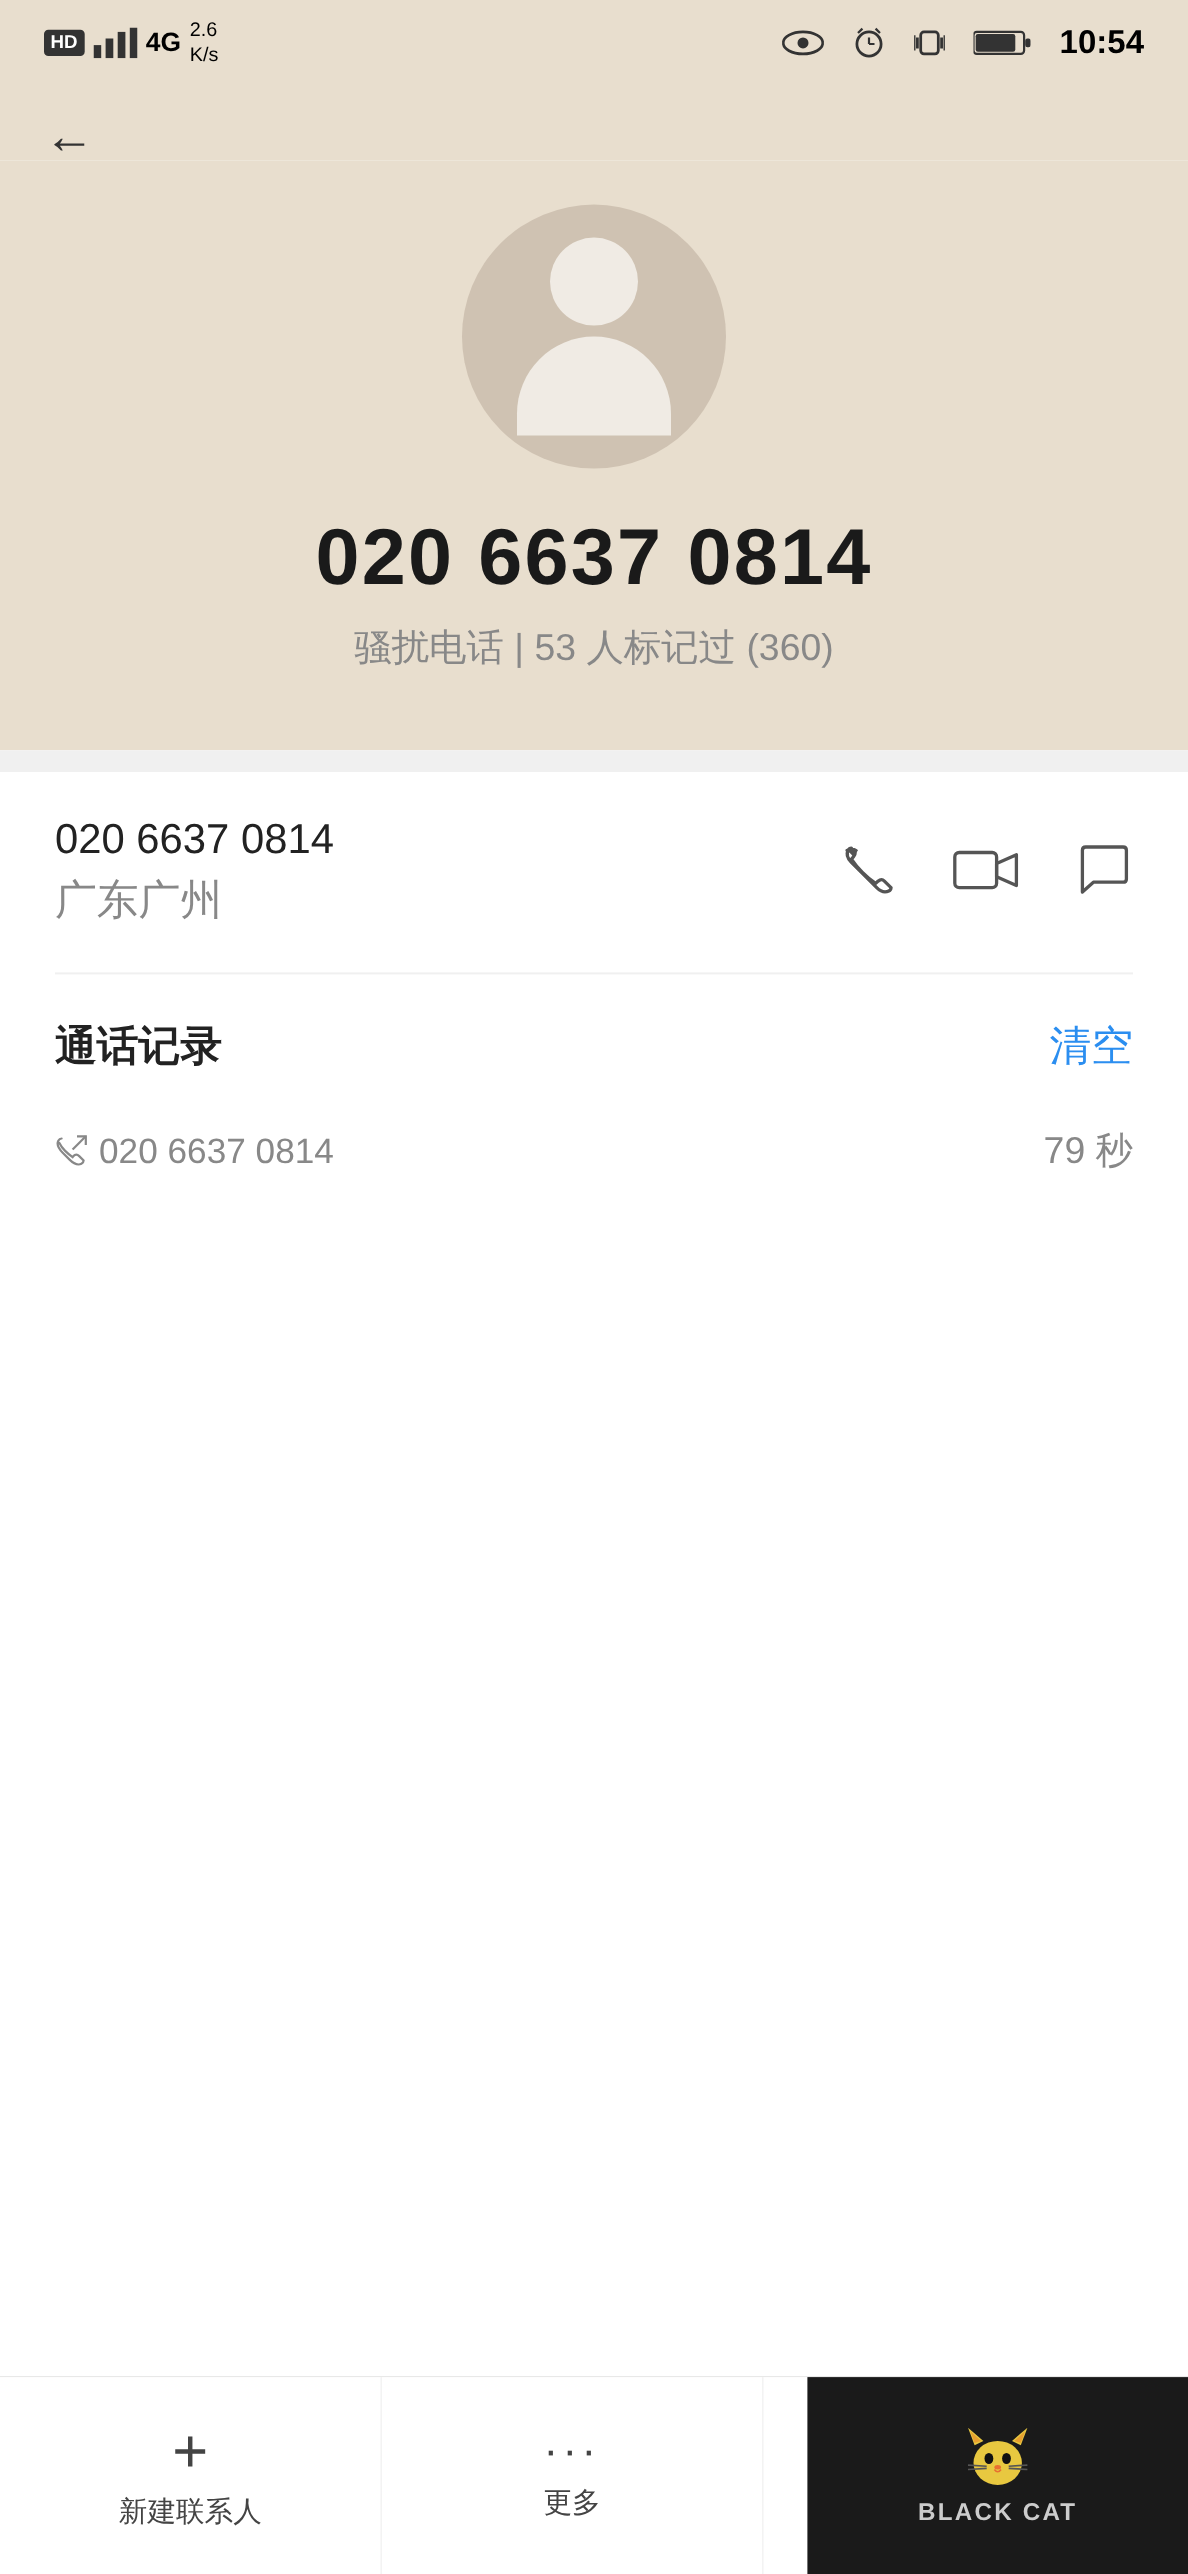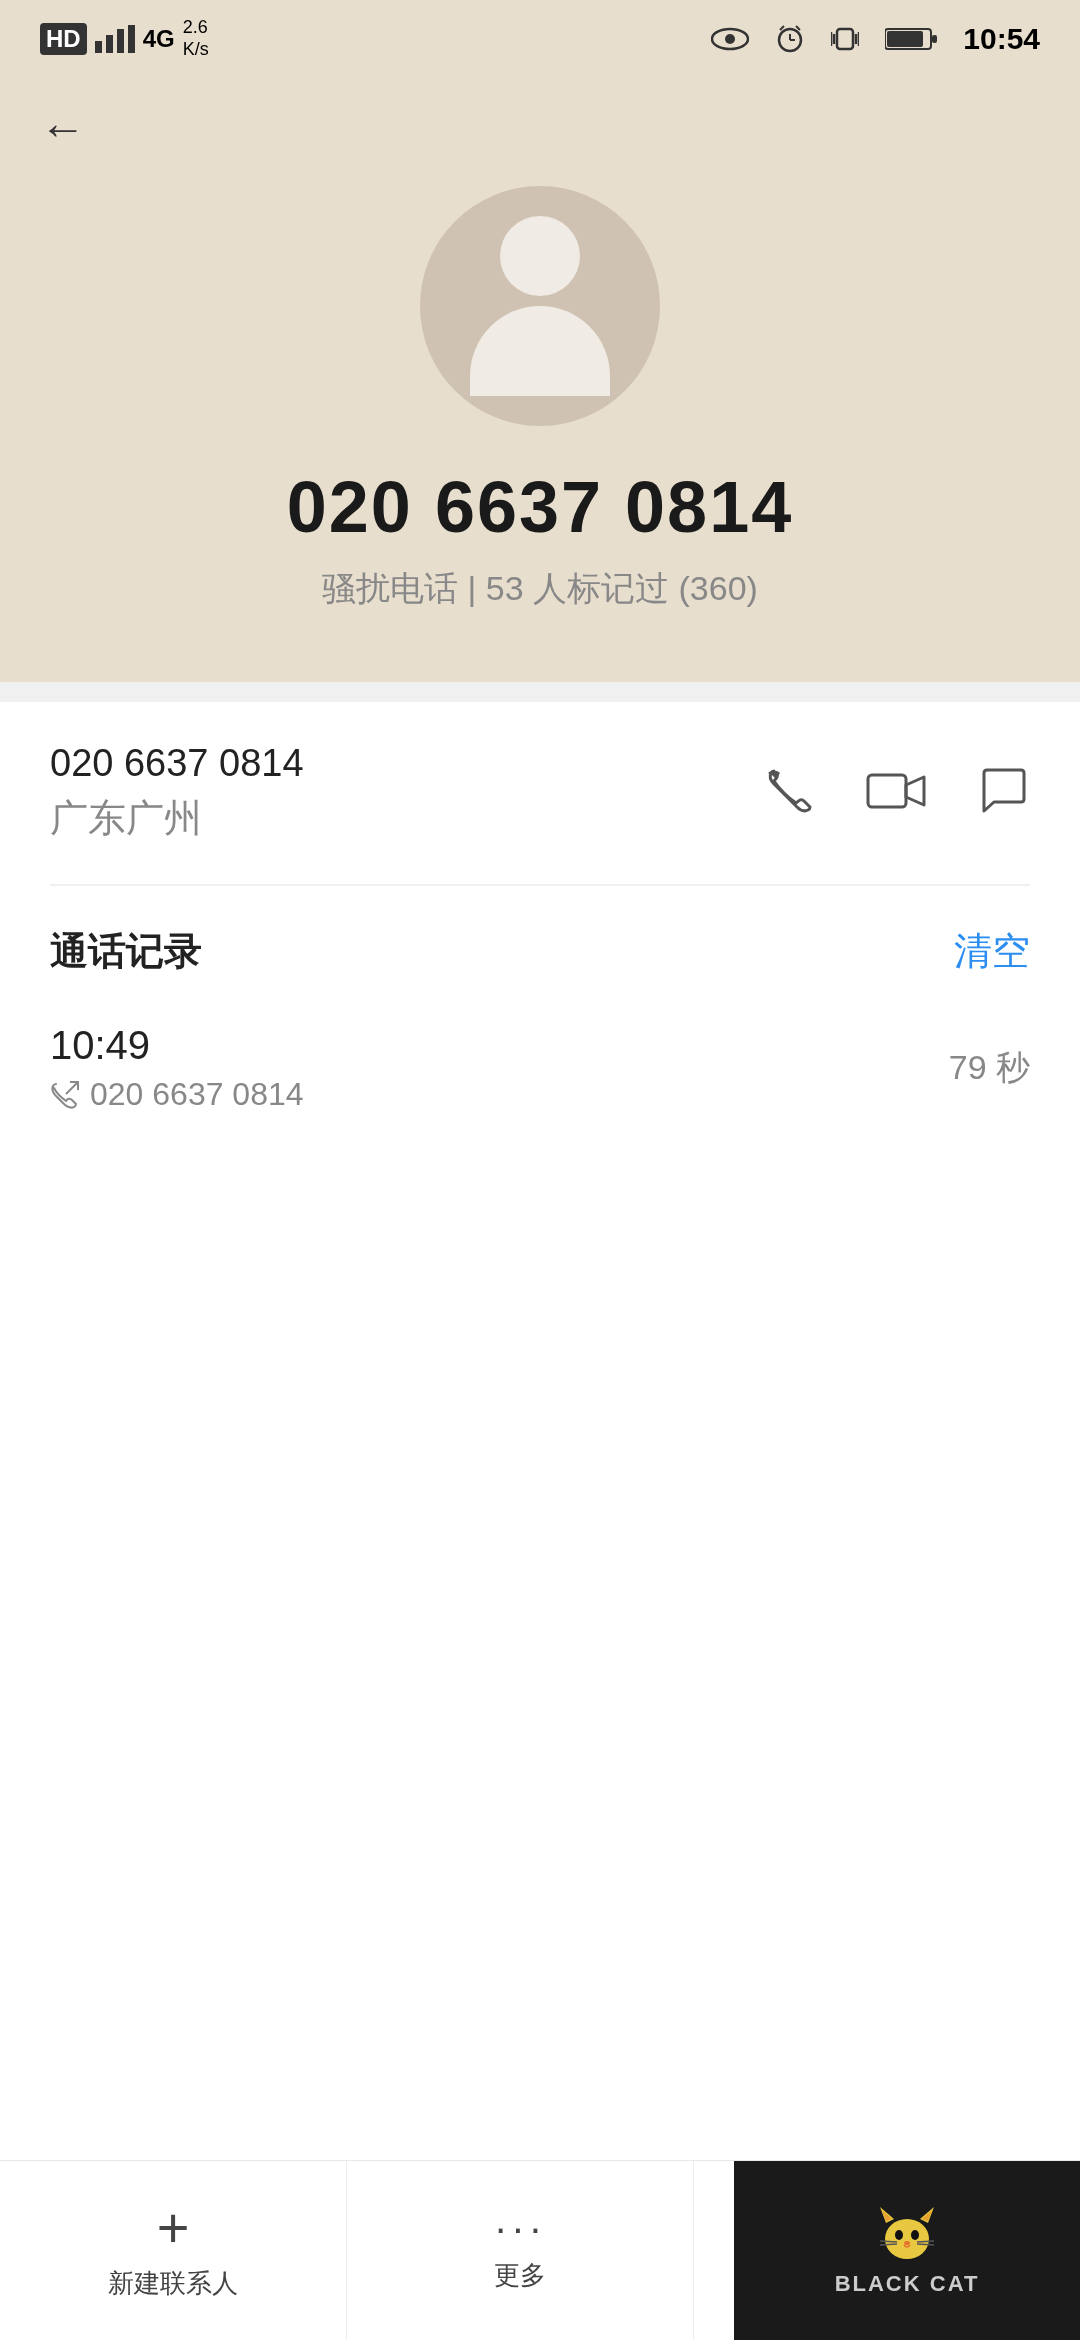--- a/index.html
+++ b/index.html
@@ -232,21 +232,21 @@
       font-size: 22px;
       font-weight: 700;
       letter-spacing: 2px;
     }
   </style>
 </head>
 <body>
 
 <div class="status-bar">
   <div class="status-left">
-    <span style="font-size:24px;background:#333;color:#fff;padding:2px 6px;border-radius:4px;">HD</span>
+    <span style="font-size:17px;background:#333;color:#fff;padding:2px 6px;border-radius:4px;">HD</span>
     <svg width="40" height="28" viewBox="0 0 40 28">
       <rect x="0" y="16" width="7" height="12" fill="#333"></rect>
       <rect x="11" y="10" width="7" height="18" fill="#333"></rect>
       <rect x="22" y="4" width="7" height="24" fill="#333"></rect>
       <rect x="33" y="0" width="7" height="28" fill="#333"></rect>
     </svg>
     <span style="font-size:24px;font-weight:700;">4G</span>
     <span style="font-size:18px;font-weight:400;line-height:1.2;">2.6<br>K/s</span>
   </div>
   <div class="status-right">
@@ -329,21 +329,20 @@
 
 <div class="section-divider"></div>
 
 <div class="call-history">
   <div class="call-history-header">
     <span class="call-history-title">通话记录</span>
     <span class="clear-btn">清空</span>
   </div>
   <div class="call-entry">
     <div class="call-entry-left">
-      <div class="call-time">10:49</div>
       <div class="call-number">
         <svg width="30" height="30" viewBox="0 0 30 30">
           <path d="M6 4C6 4 4 4 3 6C2 8 2 12 7 17L13 23C18 28 22 28 24 27C26 26 26 24 26 24L22 20C22 20 20 18 18 19C17 19.5 16 21 16 21C16 21 12 18 9 15C6 12 4 8 4 8" stroke="#888" stroke-width="2" stroke-linecap="round" fill="none"></path>
           <polyline points="20,2 28,2 28,10" stroke="#888" stroke-width="2" fill="none"></polyline>
           <line x1="16" y1="14" x2="28" y2="2" stroke="#888" stroke-width="2"></line>
         </svg>
         <span>020 6637 0814</span>
       </div>
     </div>
     <div class="call-entry-right">79 秒</div>

